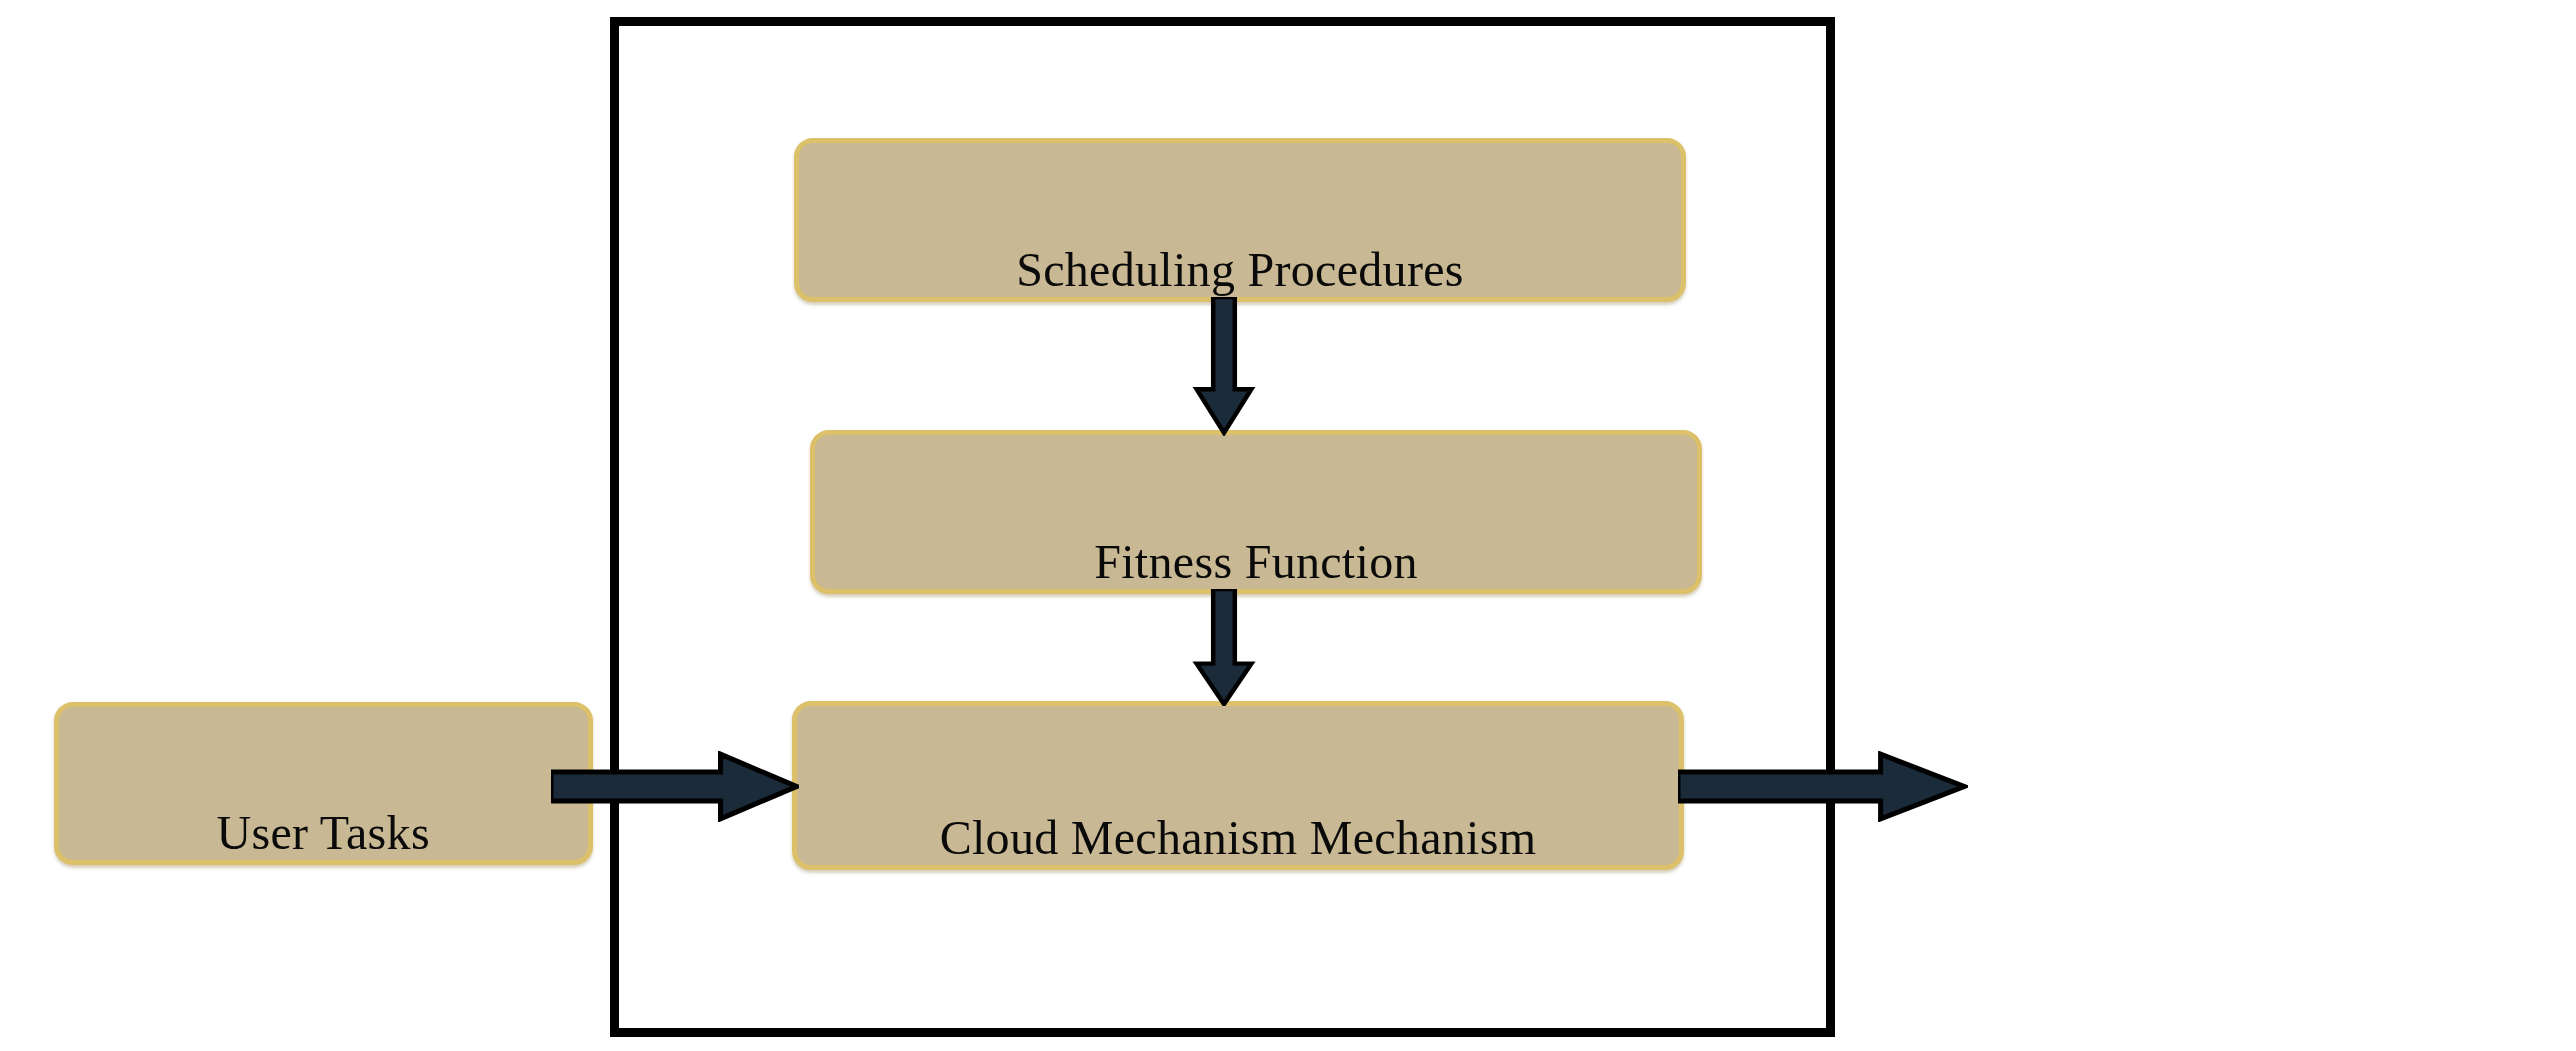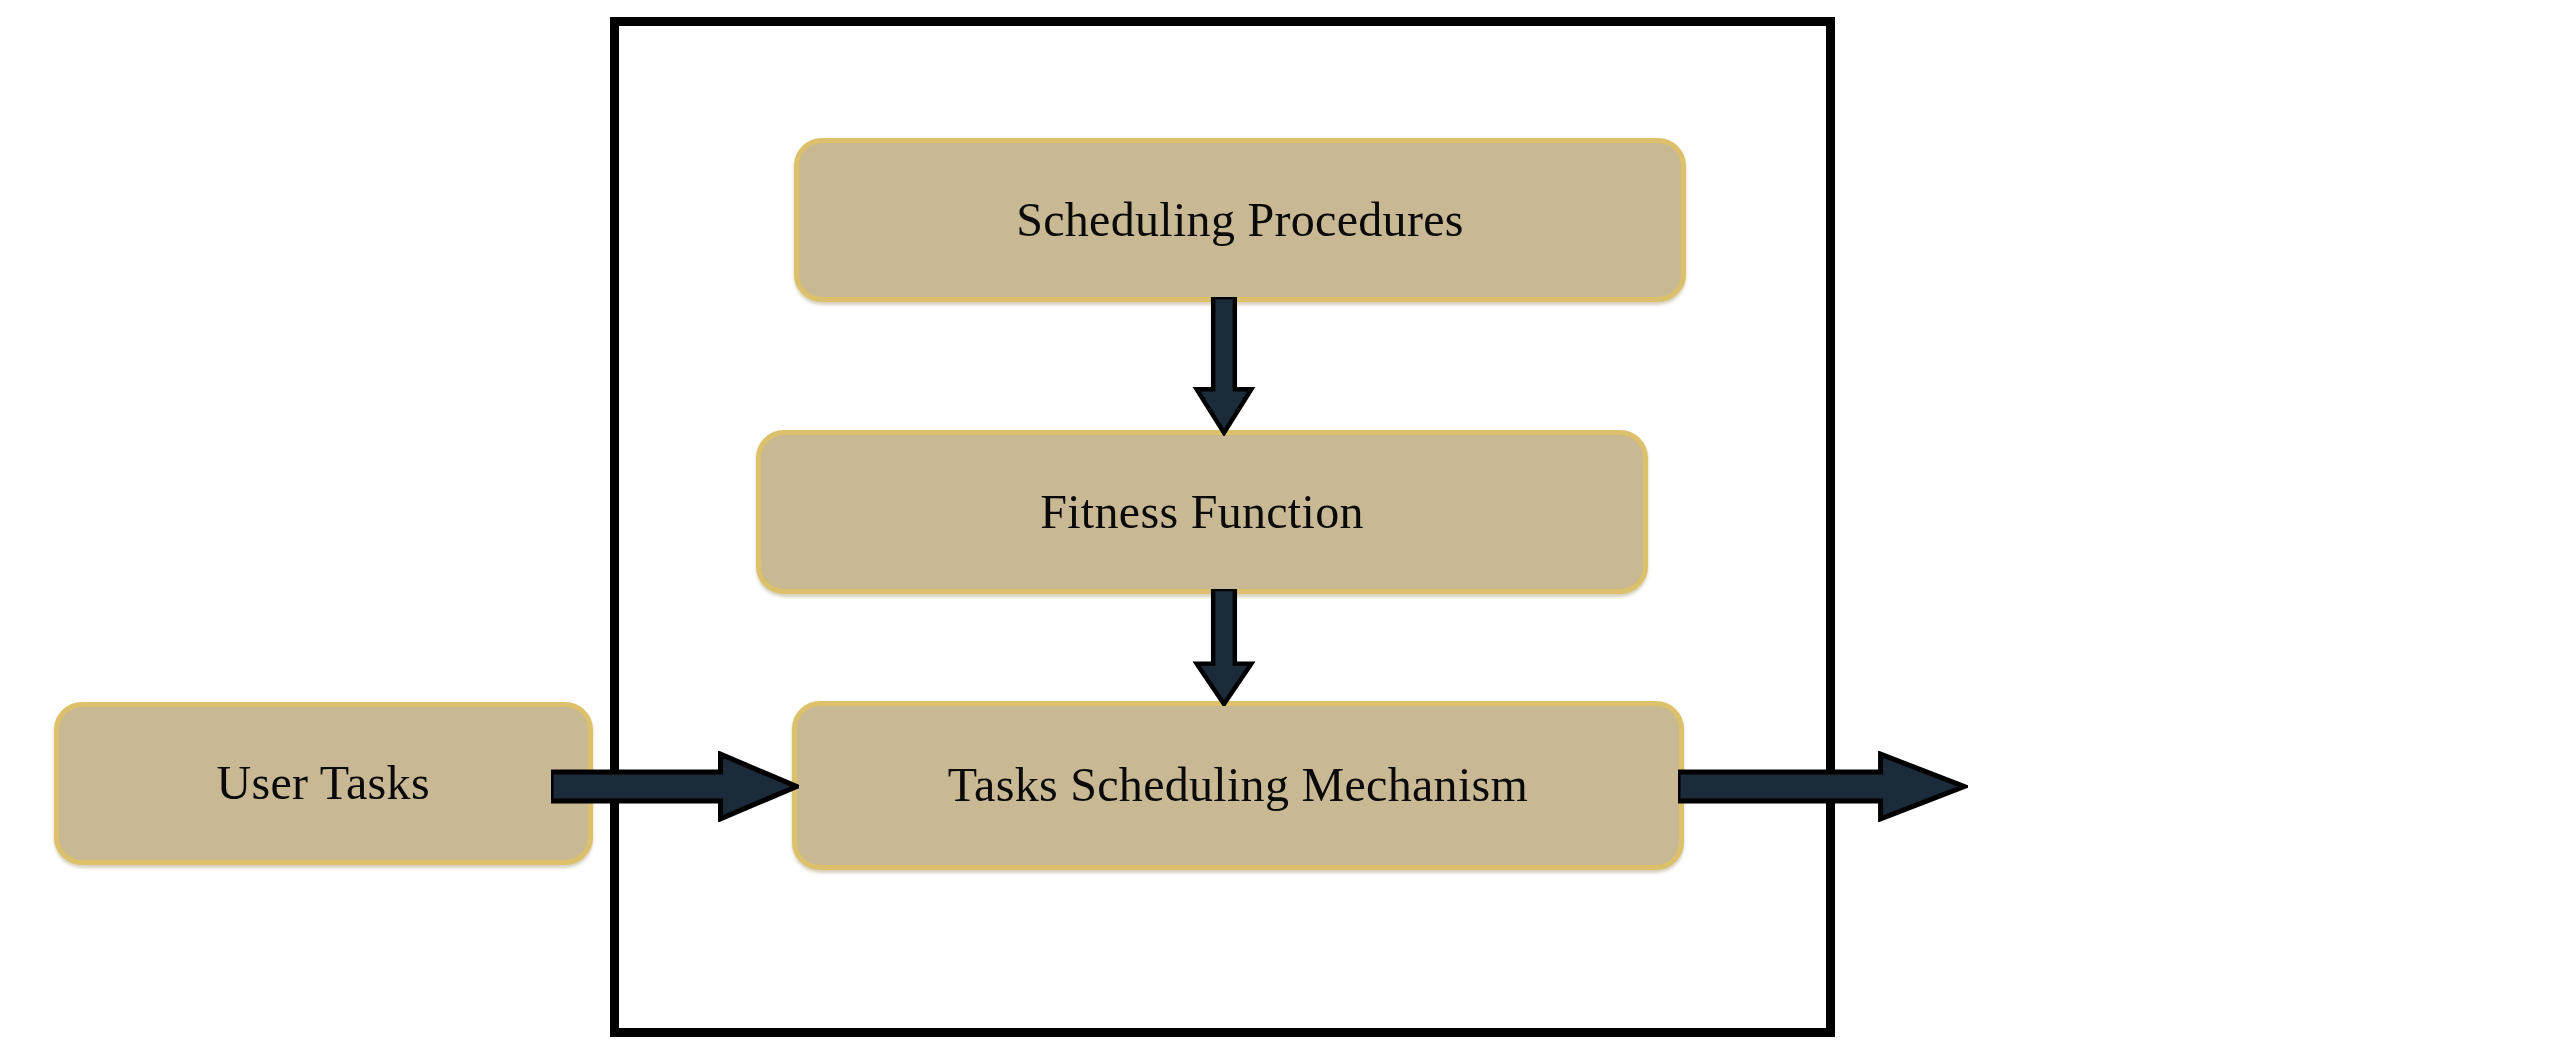--- a/index.html
+++ b/index.html
@@ -30,23 +30,23 @@
     border: 9.5px solid #000000;
     background: transparent;
   }
 
   
   .node-box {
     position: absolute;
     box-sizing: border-box;
     background: #c8b893;
     border: 5.7px solid #dcc06a;
-    border-radius: 28px;
+    border-radius: 19px;
     display: flex;
-    align-items: center;
+    align-items: flex-end;
     justify-content: center;
     text-align: center;
     color: #0d0d0d;
     line-height: 1.1;
     box-shadow: 0 2.5px 3.2px rgba(140,120,70,0.35);
   }
   .node-label {
     display: block;
     font-family: "Liberation Serif", "DejaVu Serif", serif;
     font-size: 48px;
@@ -54,21 +54,21 @@
     letter-spacing: 0.3px;
     color: #0a0a0a;
     white-space: nowrap;
   }
 
   #box-scheduling-procedures {
     left: 794px;  top: 138px;
     width: 892px; height: 164px;
   }
   #box-fitness-function {
-    left: 756px;  top: 430px;
+    left: 810px;  top: 430px;
     width: 892px; height: 164px;
   }
   #box-cloud-scheduling-mechanism {
     left: 792px;  top: 701px;
     width: 892px; height: 169px;
   }
   #box-user-tasks {
     left: 17.7px;    top: 702px;
     width: 539px;  height: 163px; margin-left: 36px;
   }
@@ -109,21 +109,21 @@
 
   <div class="node-box" id="box-scheduling-procedures">
     <span class="node-label">Scheduling Procedures</span>
   </div>
 
   <div class="node-box" id="box-fitness-function">
     <span class="node-label">Fitness Function</span>
   </div>
 
   <div class="node-box" id="box-cloud-scheduling-mechanism">
-    <span class="node-label">Tasks Scheduling Mechanism</span>
+    <span class="node-label">Cloud Mechanism Mechanism</span>
   </div>
 
   <div class="node-box" id="box-user-tasks">
     <span class="node-label">User Tasks</span>
   </div>
 
 
   <div class="arrow" id="arrow-procedures-to-fitness">
     <svg viewBox="0 0 110 220" preserveAspectRatio="none">
       <polygon points="38,0 72,0 72,146 98,146 55,215 12,146 38,146" fill="#1c2b3a" stroke="#000000" stroke-width="7" stroke-linejoin="miter"></polygon>

